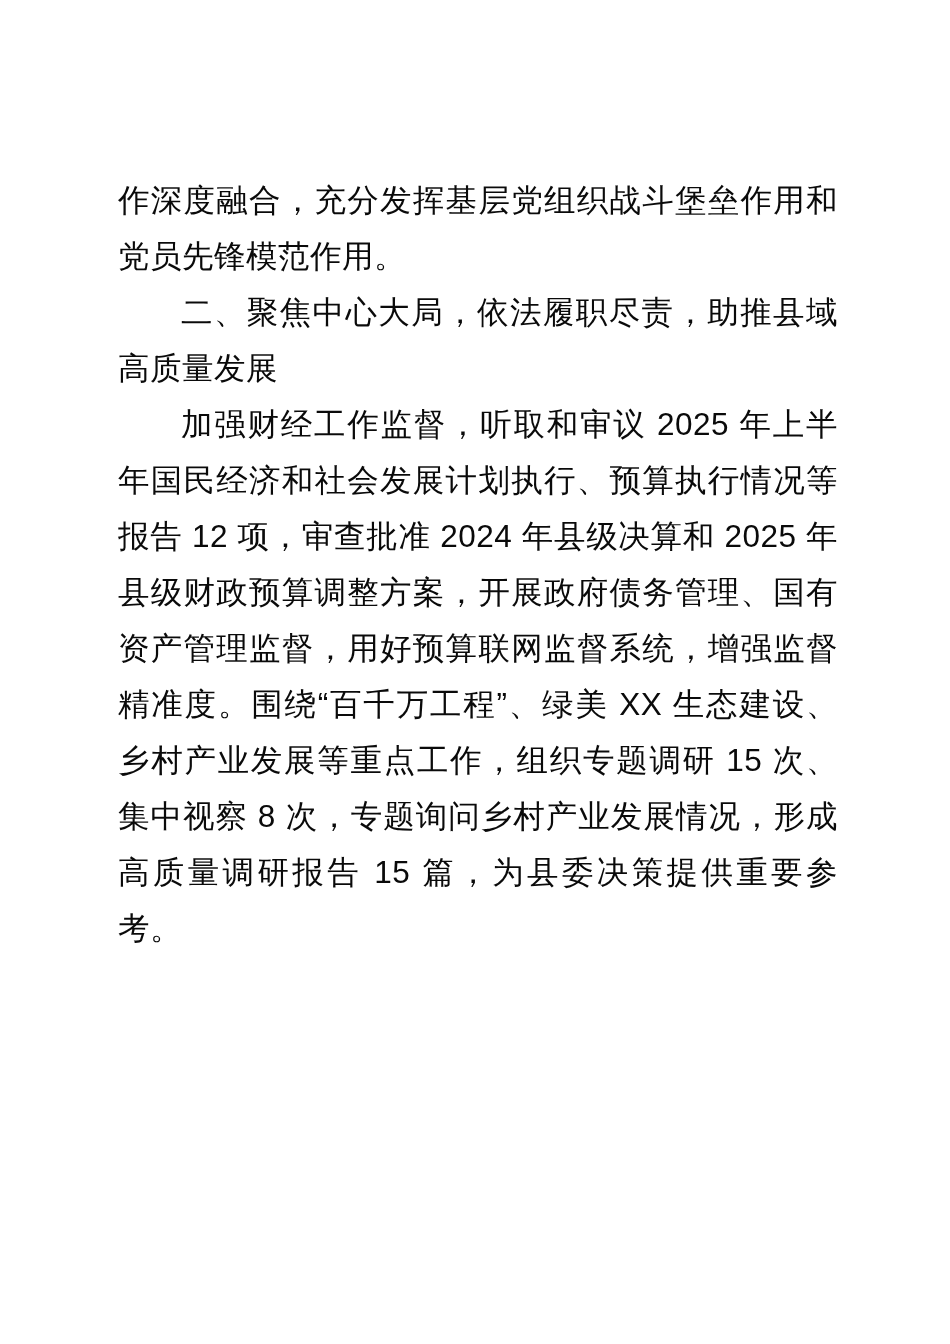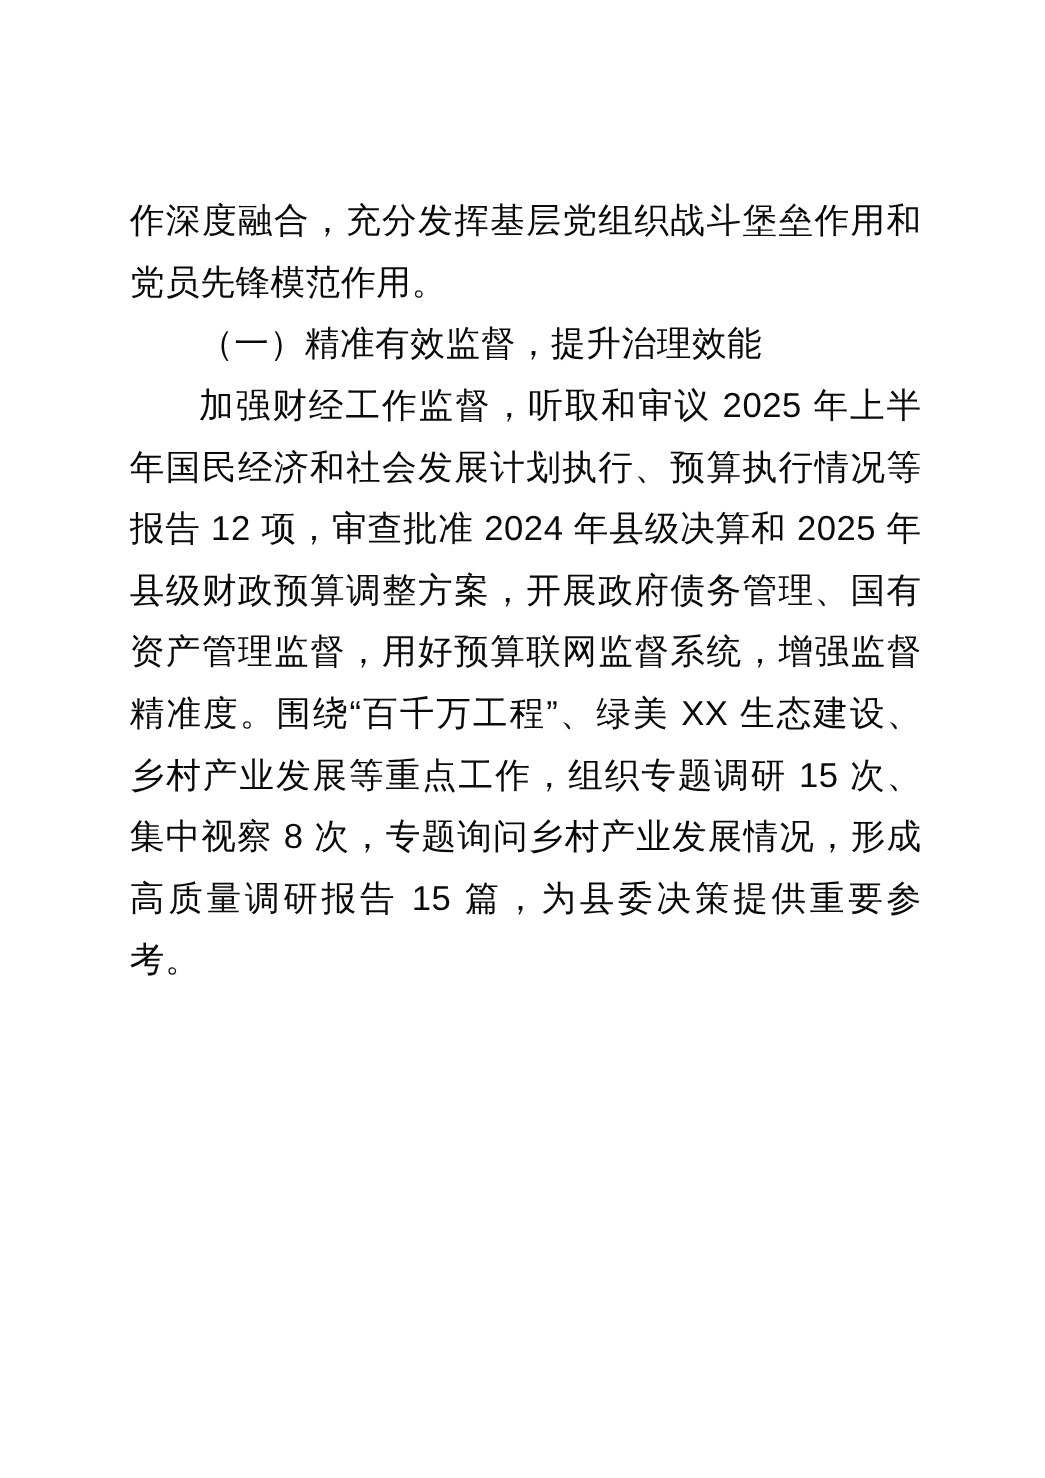--- a/index.html
+++ b/index.html
@@ -48,17 +48,17 @@
   .noindent {
     text-indent: 0;
   }
 </style>
 </head>
 <body>
 
 <div class="page">
   <div class="doc-body">
     <p class="para noindent">作深度融合，充分发挥基层党组织战斗堡垒作用和党员先锋模范作用。</p>
-    <p class="para indent">（一）精准有效监督，提升治理效能</p>
+    <p class="para indent">二、聚焦中心大局，依法履职尽责，助推县域高质量发展</p>
     <p class="para indent">加强财经工作监督，听取和审议 2025 年上半年国民经济和社会发展计划执行、预算执行情况等报告 12 项，审查批准 2024 年县级决算和 2025 年县级财政预算调整方案，开展政府债务管理、国有资产管理监督，用好预算联网监督系统，增强监督精准度。围绕“百千万工程”、绿美 XX 生态建设、乡村产业发展等重点工作，组织专题调研 15 次、集中视察 8 次，专题询问乡村产业发展情况，形成高质量调研报告 15 篇，为县委决策提供重要参考。</p>
 
   </div>
 </div>
 
 </body></html>

